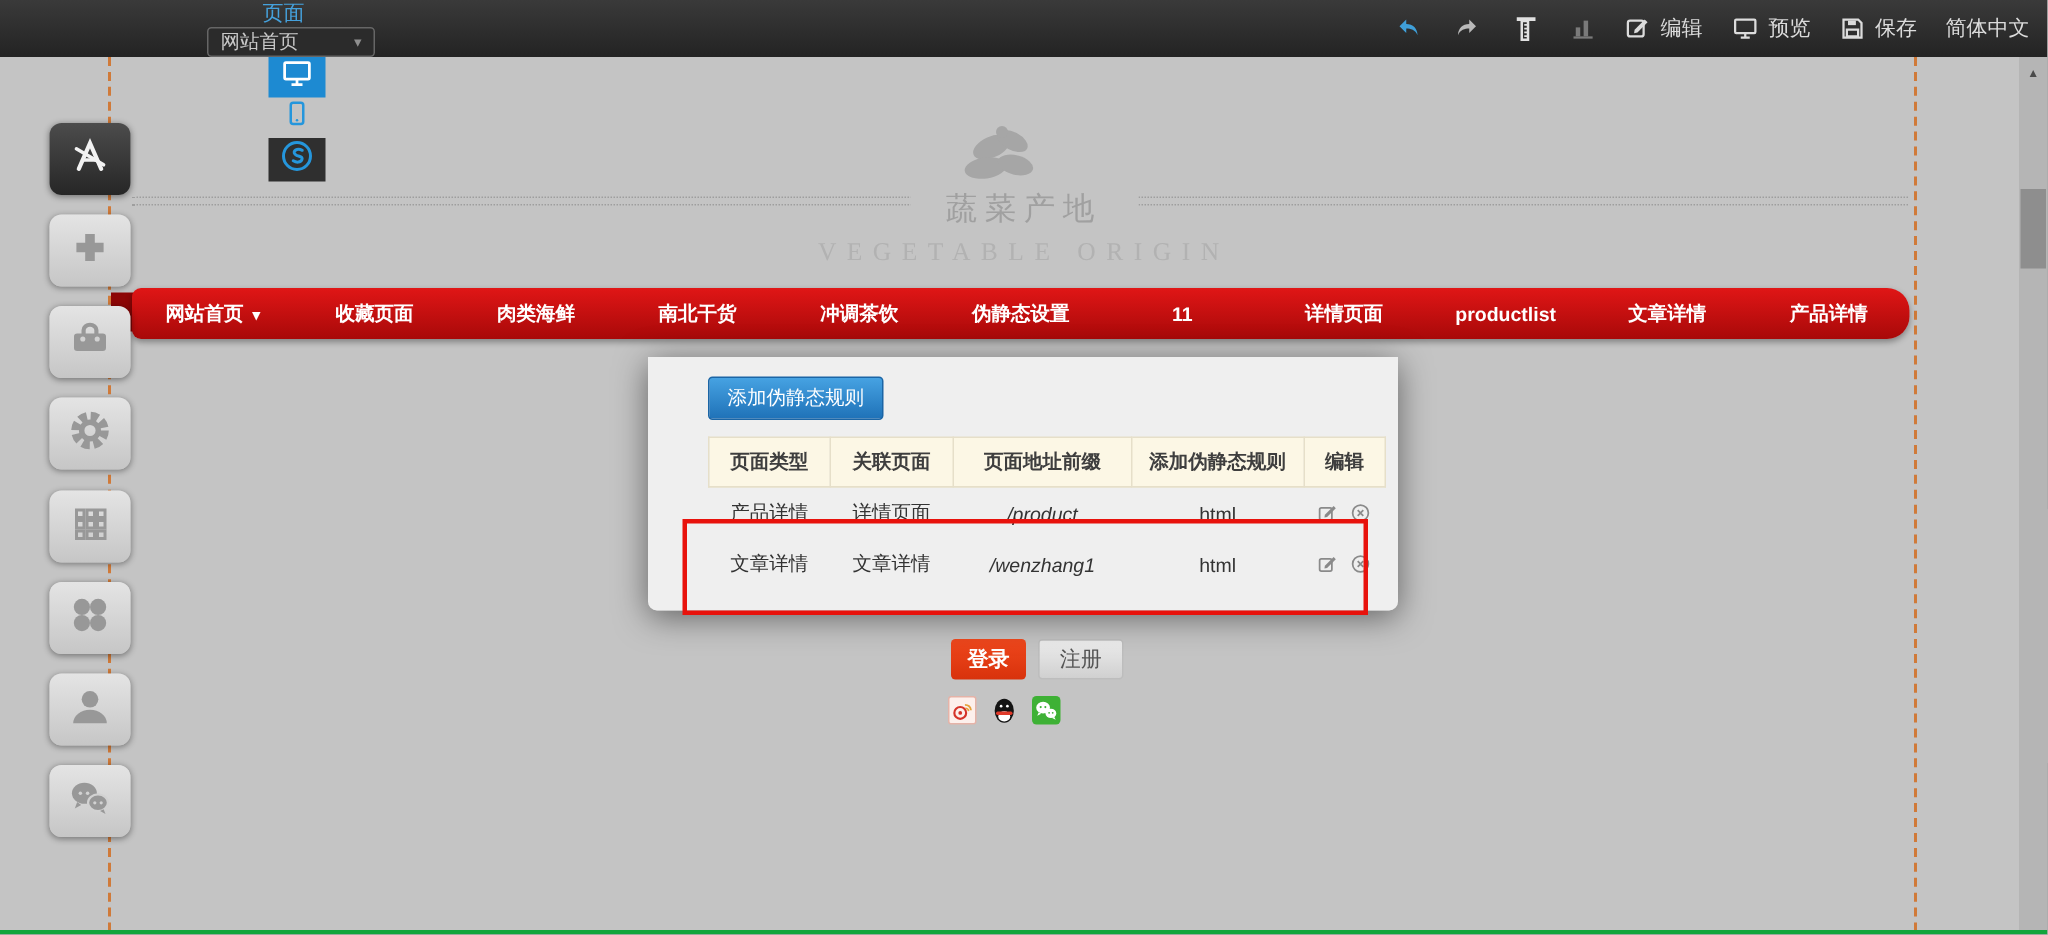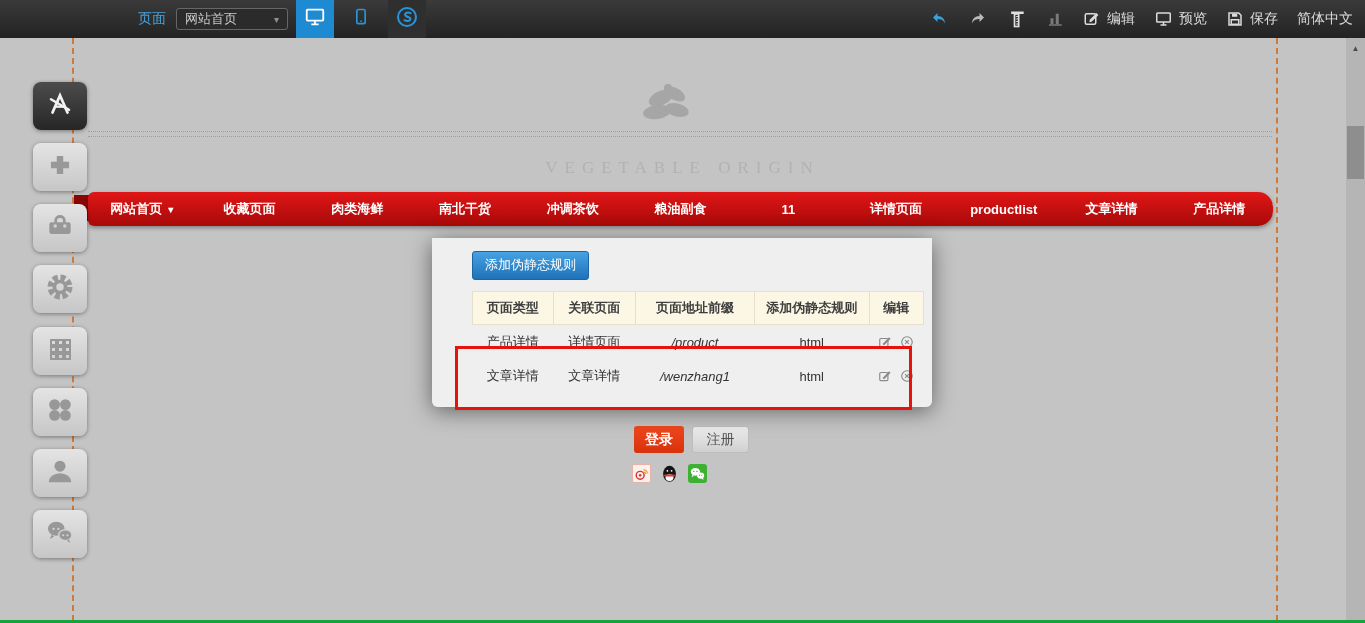--- a/index.html
+++ b/index.html
@@ -6,21 +6,21 @@
   html,body { background:#9a9a9a; }
   #app {
     position:relative; width:1365px; height:623px; overflow:hidden;
     background:#c4c4c4; font-family:"Liberation Sans", sans-serif;
   }
   
   .toolbar {
     position:absolute; top:0; left:0; width:100%; height:38px;
     background:linear-gradient(#3a3a3a,#232323); z-index:20;
   }
-  .tb-left { position:absolute; left:138px; top:0; height:38px; display:flex; align-items:center; }
+  .tb-left { position:absolute; left:138px; top:0; height:38px; display:flex; align-items:center;flex-direction:column; }
   .page-label { color:#45a1dc; font-size:14px; margin-right:10px; }
   .page-select {
     width:112px; height:22px; background:#2b2b2b; border:1px solid #666;
     border-radius:3px; color:#c9c9c9; font-size:13px; display:flex;
     align-items:center; padding:0 8px; cursor:pointer;
   }
   .page-select .caret { margin-left:auto; color:#8f8f8f; font-size:10px; }
   .device-btn {
     width:38px; height:38px; display:flex; align-items:center; justify-content:center;
     margin-left:8px; cursor:pointer;
@@ -317,29 +317,32 @@
 
   <div class="logo-icon">
     <svg width="68" height="48" viewBox="0 0 68 48" fill="#a6a6a6">
         <ellipse cx="28" cy="18" rx="13" ry="7" transform="rotate(-24 28 18)"></ellipse>
         <ellipse cx="42" cy="14" rx="11" ry="6" transform="rotate(28 42 14)"></ellipse>
         <ellipse cx="24" cy="32" rx="14" ry="7" transform="rotate(-8 24 32)"></ellipse>
         <ellipse cx="44" cy="30" rx="12" ry="6.5" transform="rotate(14 44 30)"></ellipse>
         <circle cx="35" cy="8" r="4"></circle>
       </svg>
   </div>
+  <div class="logo-title-row">
+    <span class="logo-title">蔬菜产地</span>
+  </div>
   <div class="logo-sub">VEGETABLE ORIGIN</div>
 
   <div class="navbar">
     <span class="nav-item"><span>网站首页</span><span class="caret">▾</span></span>
     <span class="nav-item">收藏页面</span>
     <span class="nav-item">肉类海鲜</span>
     <span class="nav-item">南北干货</span>
     <span class="nav-item">冲调茶饮</span>
-    <span class="nav-item">粮油副食</span>
+    <span class="nav-item">伪静态设置</span>
     <span class="nav-item">11</span>
     <span class="nav-item">详情页面</span>
     <span class="nav-item">productlist</span>
     <span class="nav-item">文章详情</span>
     <span class="nav-item">产品详情</span>
   </div>
 
   <button class="btn-login">登录</button>
   <button class="btn-register">注册</button>
   <span class="social weibo">

